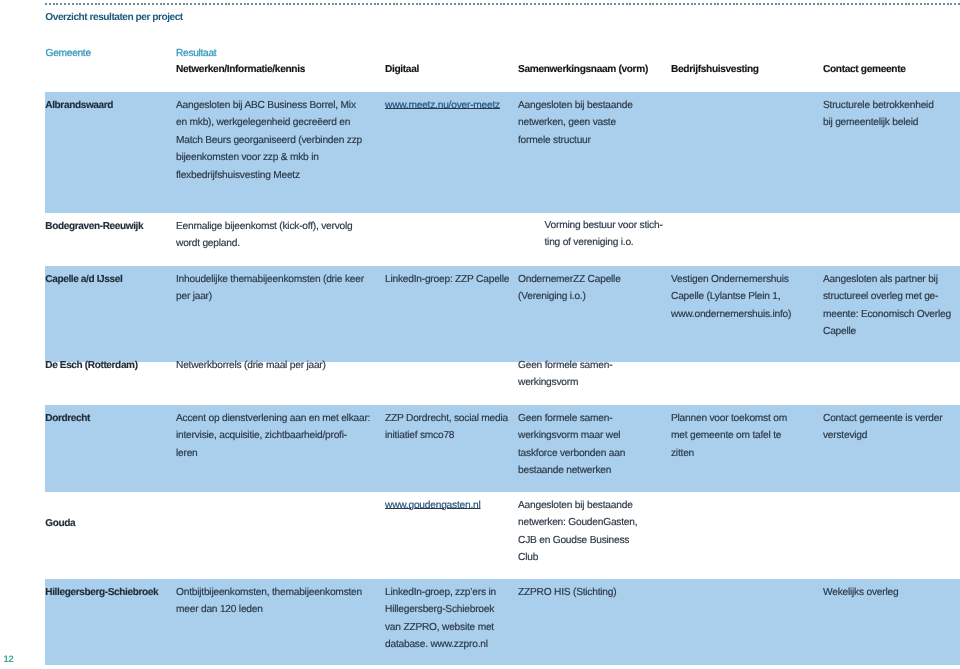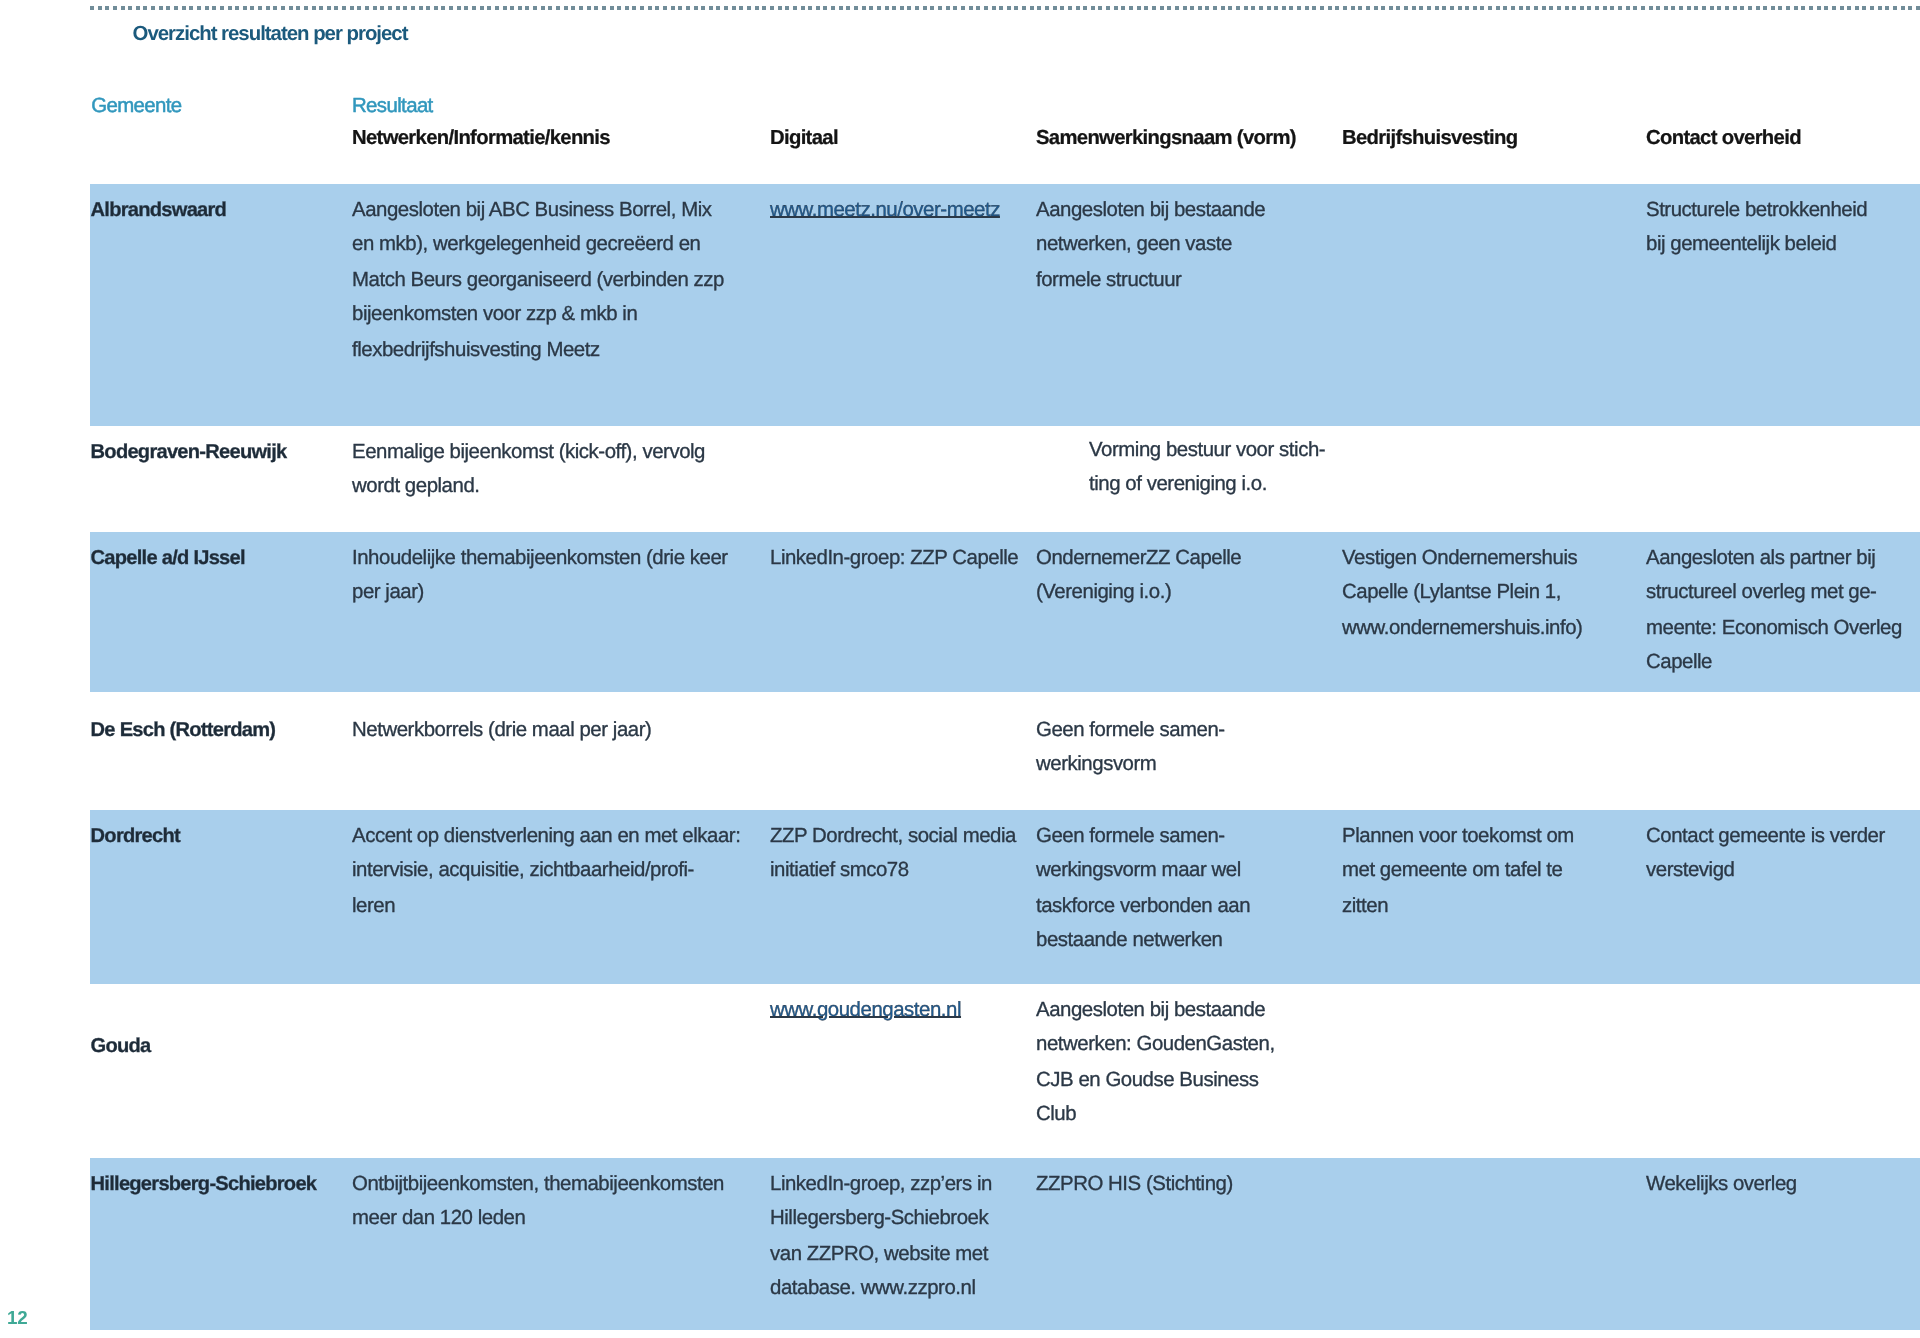--- a/index.html
+++ b/index.html
@@ -12,21 +12,21 @@
         background:var(--c-bg,#ffffff);overflow:hidden;}
 
   
   .dotted-rule{position:absolute;left:44.5px;top:2.8px;width:915px;height:2.4px;
     background-image:repeating-linear-gradient(to right,
       var(--c-dot,#718d99) 0px, var(--c-dot,#718d99) 2.0px,
       rgba(255,255,255,0) 2.0px, rgba(255,255,255,0) 3.82px);}
 
   .page-title{position:absolute;left:45.3px;top:11.7px;
     font-size:10.2px;letter-spacing:-0.5px;line-height:12px;
-    font-weight:bold;color:var(--c-title,#1b5a7d);white-space:nowrap;margin-left:21px;}
+    font-weight:bold;color:var(--c-title,#1b5a7d);white-space:nowrap;}
 
   .page-number{position:absolute;left:3.5px;top:653px;
     font-size:9.4px;font-weight:bold;letter-spacing:-0.1px;
     color:var(--c-pagenum,#3fae9a);}
 
   .hdr-layer,.rows-layer{position:absolute;left:0;top:0;width:960px;height:669px;}
 
   .group-hdr{position:absolute;top:47.8px;font-size:10.2px;letter-spacing:-0.3px;
     line-height:12px;font-weight:normal;color:var(--c-ghdr,#3ea7cd);white-space:nowrap;
     -webkit-text-stroke:0.25px var(--c-ghdr,#3ea7cd);}
@@ -57,21 +57,21 @@
 
   <div class="page-title">Overzicht resultaten per project</div>
 
   <div class="hdr-layer">
     <div class="group-hdr" style="left:45.6px">Gemeente</div>
     <div class="group-hdr" style="left:176px">Resultaat</div>
     <div class="col-hdr" style="left:176px">Netwerken/Informatie/kennis</div>
     <div class="col-hdr" style="left:385px">Digitaal</div>
     <div class="col-hdr" style="left:518px">Samenwerkingsnaam (vorm)</div>
     <div class="col-hdr" style="left:671px">Bedrijfshuisvesting</div>
-    <div class="col-hdr" style="left:823px">Contact overheid</div>
+    <div class="col-hdr" style="left:823px">Contact gemeente</div>
   </div>
   <div class="rows-layer">
     <div class="row shaded" style="top:92px;height:121px">
       <div class="cell muni" style="left:0.8px;padding-top:5.0px">
         <div class="ln">Albrandswaard</div>
       </div>
       <div class="cell" style="left:131.5px;padding-top:5.0px">
         <div class="ln">Aangesloten bij ABC Business Borrel, Mix</div>
         <div class="ln">en mkb), werkgelegenheid gecreëerd en</div>
         <div class="ln">Match Beurs georganiseerd (verbinden zzp</div>
@@ -97,21 +97,21 @@
       </div>
       <div class="cell" style="left:131.5px;padding-top:5.0px">
         <div class="ln">Eenmalige bijeenkomst (kick-off), vervolg</div>
         <div class="ln">wordt gepland.</div>
       </div>
       <div class="cell" style="left:500px;padding-top:4px">
         <div class="ln">Vorming bestuur voor stich-</div>
         <div class="ln">ting of vereniging i.o.</div>
       </div>
     </div>
-    <div class="row shaded" style="top:266px;height:80px">
+    <div class="row shaded" style="top:266px;height:96px">
       <div class="cell muni" style="left:0.8px;padding-top:5.0px">
         <div class="ln">Capelle a/d IJssel</div>
       </div>
       <div class="cell" style="left:131.5px;padding-top:5.0px">
         <div class="ln">Inhoudelijke themabijeenkomsten (drie keer</div>
         <div class="ln">per jaar)</div>
       </div>
       <div class="cell" style="left:340.5px;padding-top:5.0px">
         <div class="ln">LinkedIn-groep: ZZP Capelle</div>
       </div>

